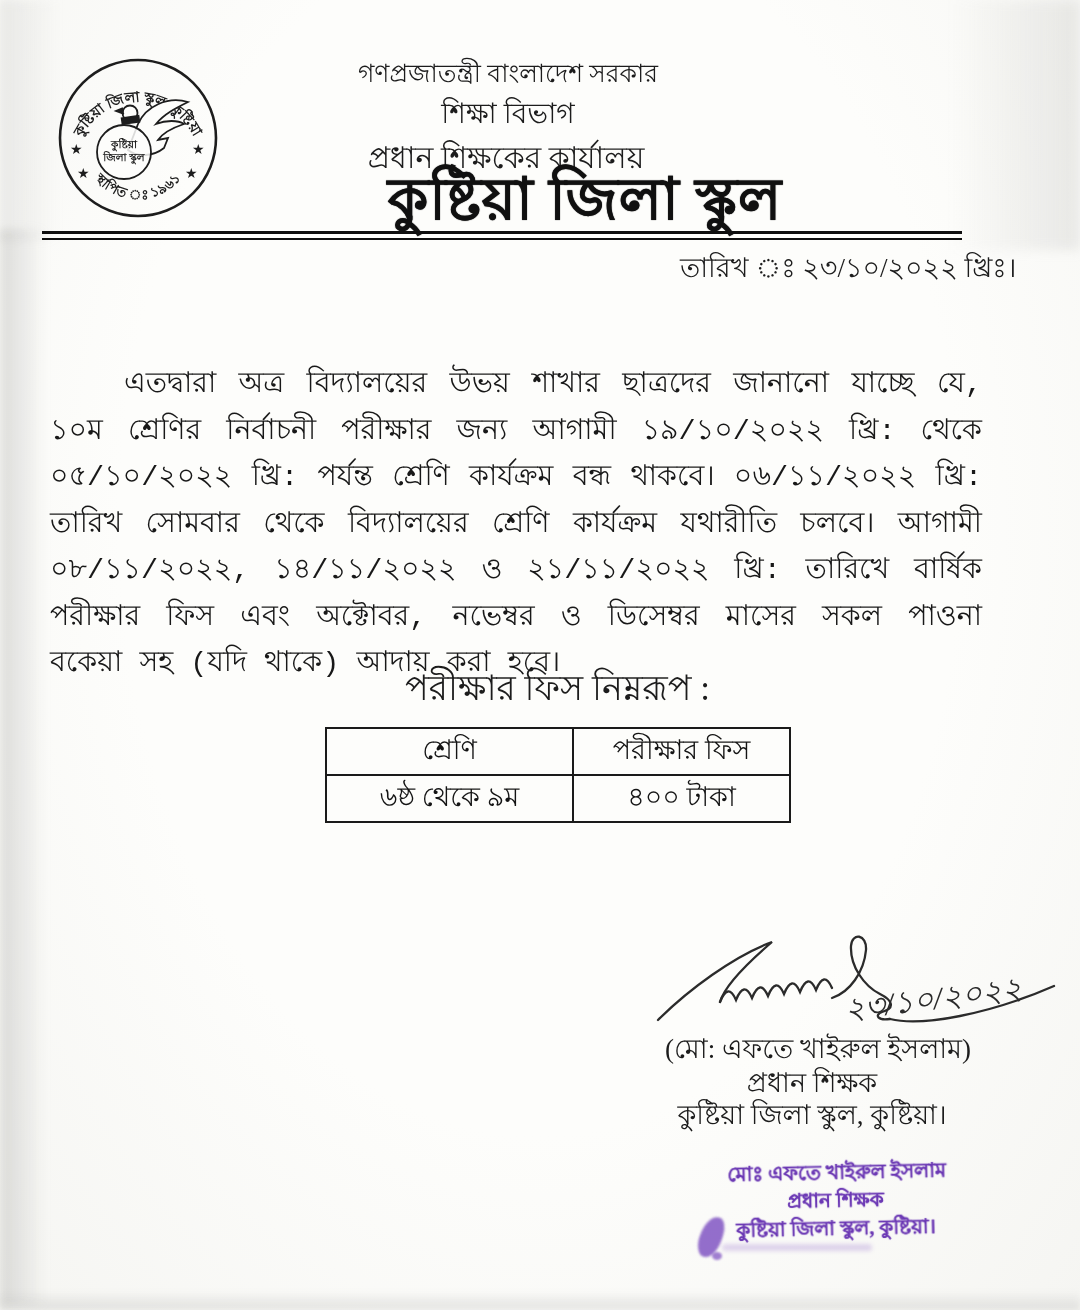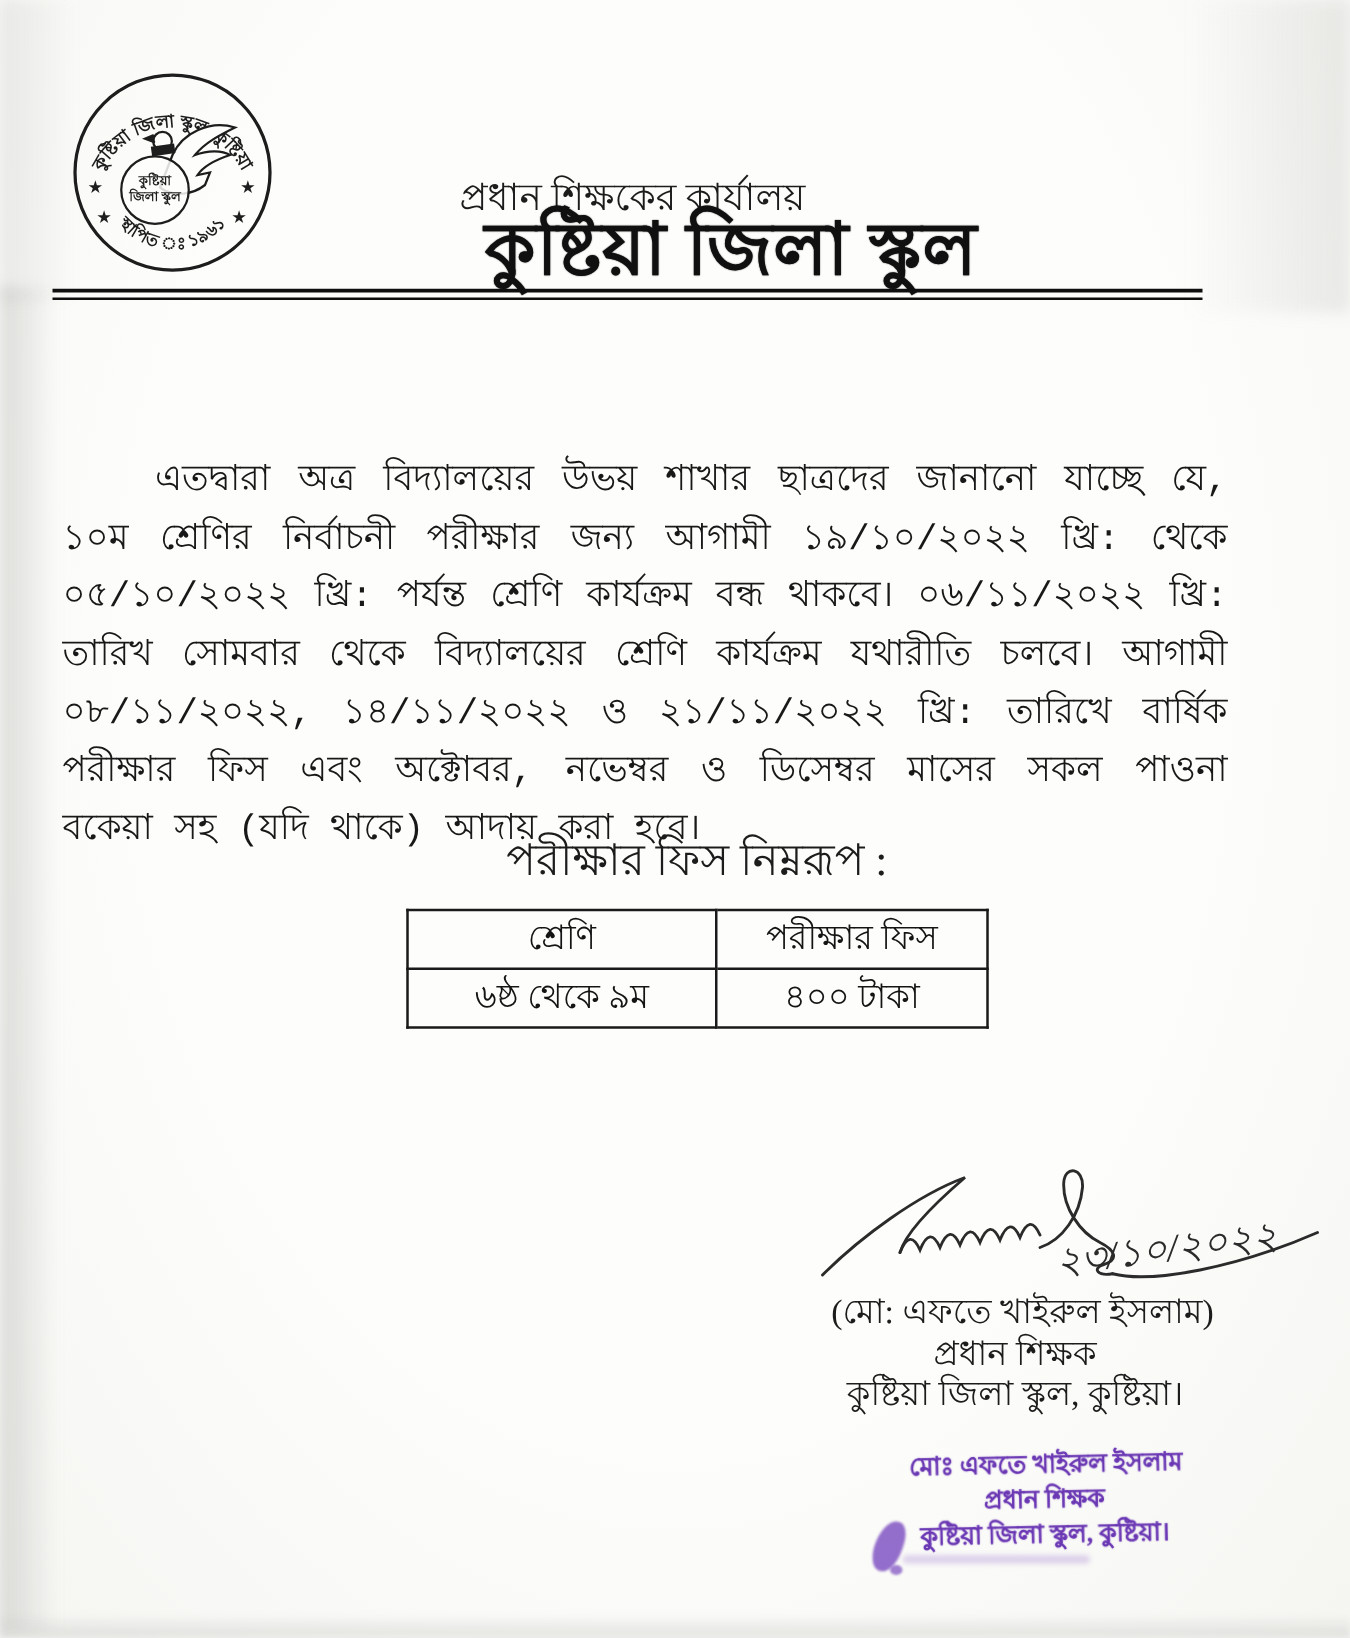--- a/index.html
+++ b/index.html
@@ -101,25 +101,28 @@
       <path d="M 88,68 C 96,50 118,40 138,46 C 126,52 114,58 106,68 C 116,64 128,64 134,68 C 122,72 112,78 108,84 L 118,82 L 114,92 C 104,100 88,102 78,94 Z"></path>
       <circle cx="80" cy="57" r="7.5"></circle>
       <rect x="72" y="61" width="17" height="6" fill="#1d1d1d" transform="rotate(-8 80 64)"></rect>
       <path d="M 73,52 L 66,55 L 74,58" fill="#1d1d1d"></path>
     </g>
     <circle cx="74" cy="96" r="27" fill="#fdfdfb" fill-opacity="0.85" stroke="#1d1d1d" stroke-width="1.8"></circle>
     <text x="74" y="92" font-size="10.5" font-weight="bold" text-anchor="middle" fill="#1d1d1d">কুষ্টিয়া</text>
     <text x="74" y="105" font-size="10.5" font-weight="bold" text-anchor="middle" fill="#1d1d1d">জিলা স্কুল</text>
   </svg>
 
+  <div class="abs center-x hdr-gov">গণপ্রজাতন্ত্রী বাংলাদেশ সরকার</div>
+  <div class="abs center-x hdr-dept">শিক্ষা বিভাগ</div>
   <div class="abs center-x hdr-office">প্রধান শিক্ষকের কার্যালয়</div>
   <div class="abs center-x school-title">কুষ্টিয়া জিলা স্কুল</div>
 
   <div class="abs double-rule"></div>
 
+  <div class="abs date-line">তারিখ ঃ ২৩/১০/২০২২ খ্রিঃ।</div>
 
   <p class="abs body-par">এতদ্বারা অত্র বিদ্যালয়ের উভয় শাখার ছাত্রদের জানানো যাচ্ছে যে, ১০ম শ্রেণির নির্বাচনী পরীক্ষার জন্য আগামী ১৯/১০/২০২২ খ্রি: থেকে  ০৫/১০/২০২২ খ্রি: পর্যন্ত শ্রেণি কার্যক্রম বন্ধ থাকবে। ০৬/১১/২০২২ খ্রি: তারিখ সোমবার থেকে বিদ্যালয়ের শ্রেণি কার্যক্রম যথারীতি চলবে। আগামী ০৮/১১/২০২২,  ১৪/১১/২০২২ ও ২১/১১/২০২২ খ্রি: তারিখে বার্ষিক পরীক্ষার ফিস এবং অক্টোবর, নভেম্বর ও ডিসেম্বর মাসের সকল পাওনা বকেয়া সহ (যদি থাকে) আদায় করা হবে।</p>
 
   <div class="abs fees-heading">পরীক্ষার ফিস নিম্নরূপ :</div>
 
   <table class="fees">
     <tbody>
       <tr>
         <td class="col-class">শ্রেণি</td>
         <td class="col-fee">পরীক্ষার ফিস</td>

